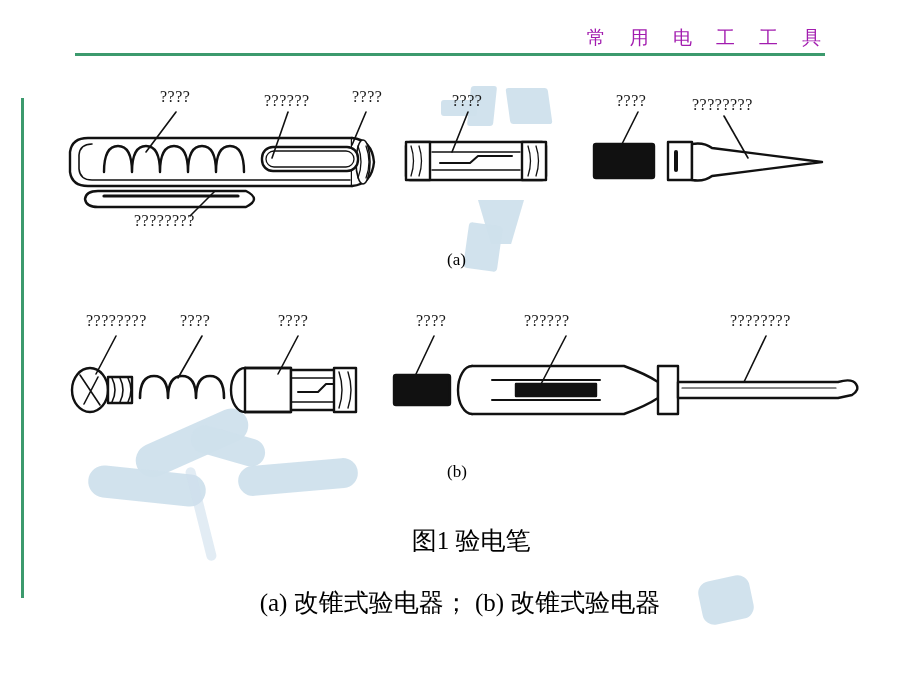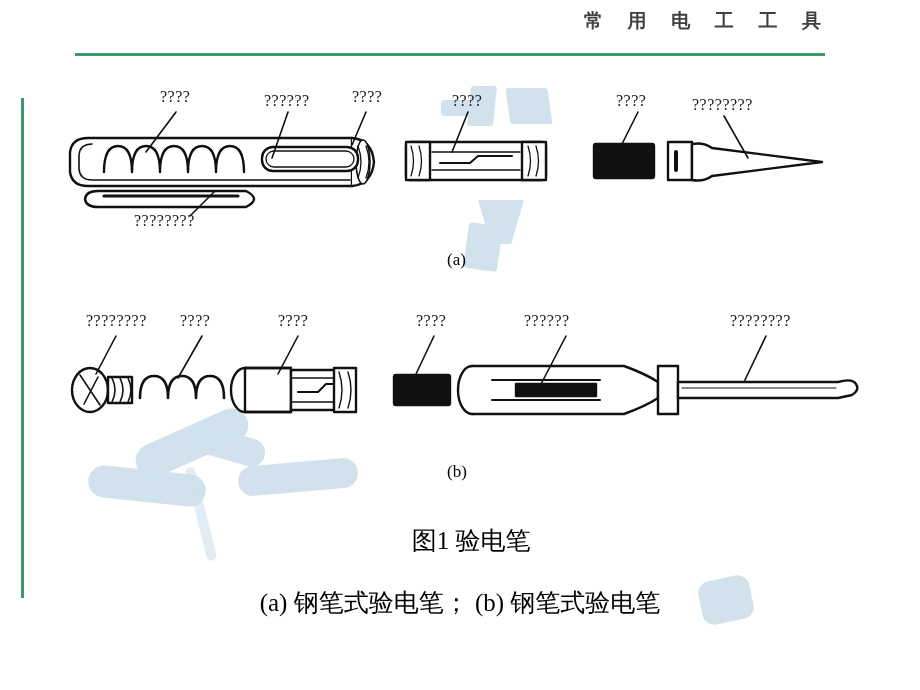--- a/index.html
+++ b/index.html
@@ -32,26 +32,26 @@
   .wm {
     position: absolute;
     background: #cfe0ec;
     opacity: 0.95;
   }
 
   
   .header-title {
     position: absolute;
     right: 90px;
-    top: 8px;
+    top: 25px;
     font-family: "DejaVu Sans", sans-serif;
-    font-weight: bold;
+    font-weight: normal;
     font-size: 19px;
     letter-spacing: 9px;
-    color: #404040;
+    color: #a21caf;
     white-space: nowrap;
     z-index: 5;
   }
   .rule-h {
     position: absolute;
     left: 75px;
     top: 53px;
     width: 750px;
     height: 3px;
     background: #3c9a6d;
@@ -281,15 +281,15 @@
   <div class="label" style="left:86px; top:312px;">????????</div>
   <div class="label" style="left:180px; top:312px;">????</div>
   <div class="label" style="left:278px; top:312px;">????</div>
   <div class="label" style="left:416px; top:312px;">????</div>
   <div class="label" style="left:524px; top:312px;">??????</div>
   <div class="label" style="left:730px; top:312px;">????????</div>
 
   <div class="panel-letter" style="left:447px; top:462px;">(b)</div>
 
   <div class="caption-main">图1 验电笔</div>
-  <div class="caption-sub">(a) 钢笔式验电笔； (b) 钢笔式验电笔</div>
+  <div class="caption-sub">(a) 改锥式验电器； (b) 改锥式验电器</div>
 
 </div>
 
 </body></html>

